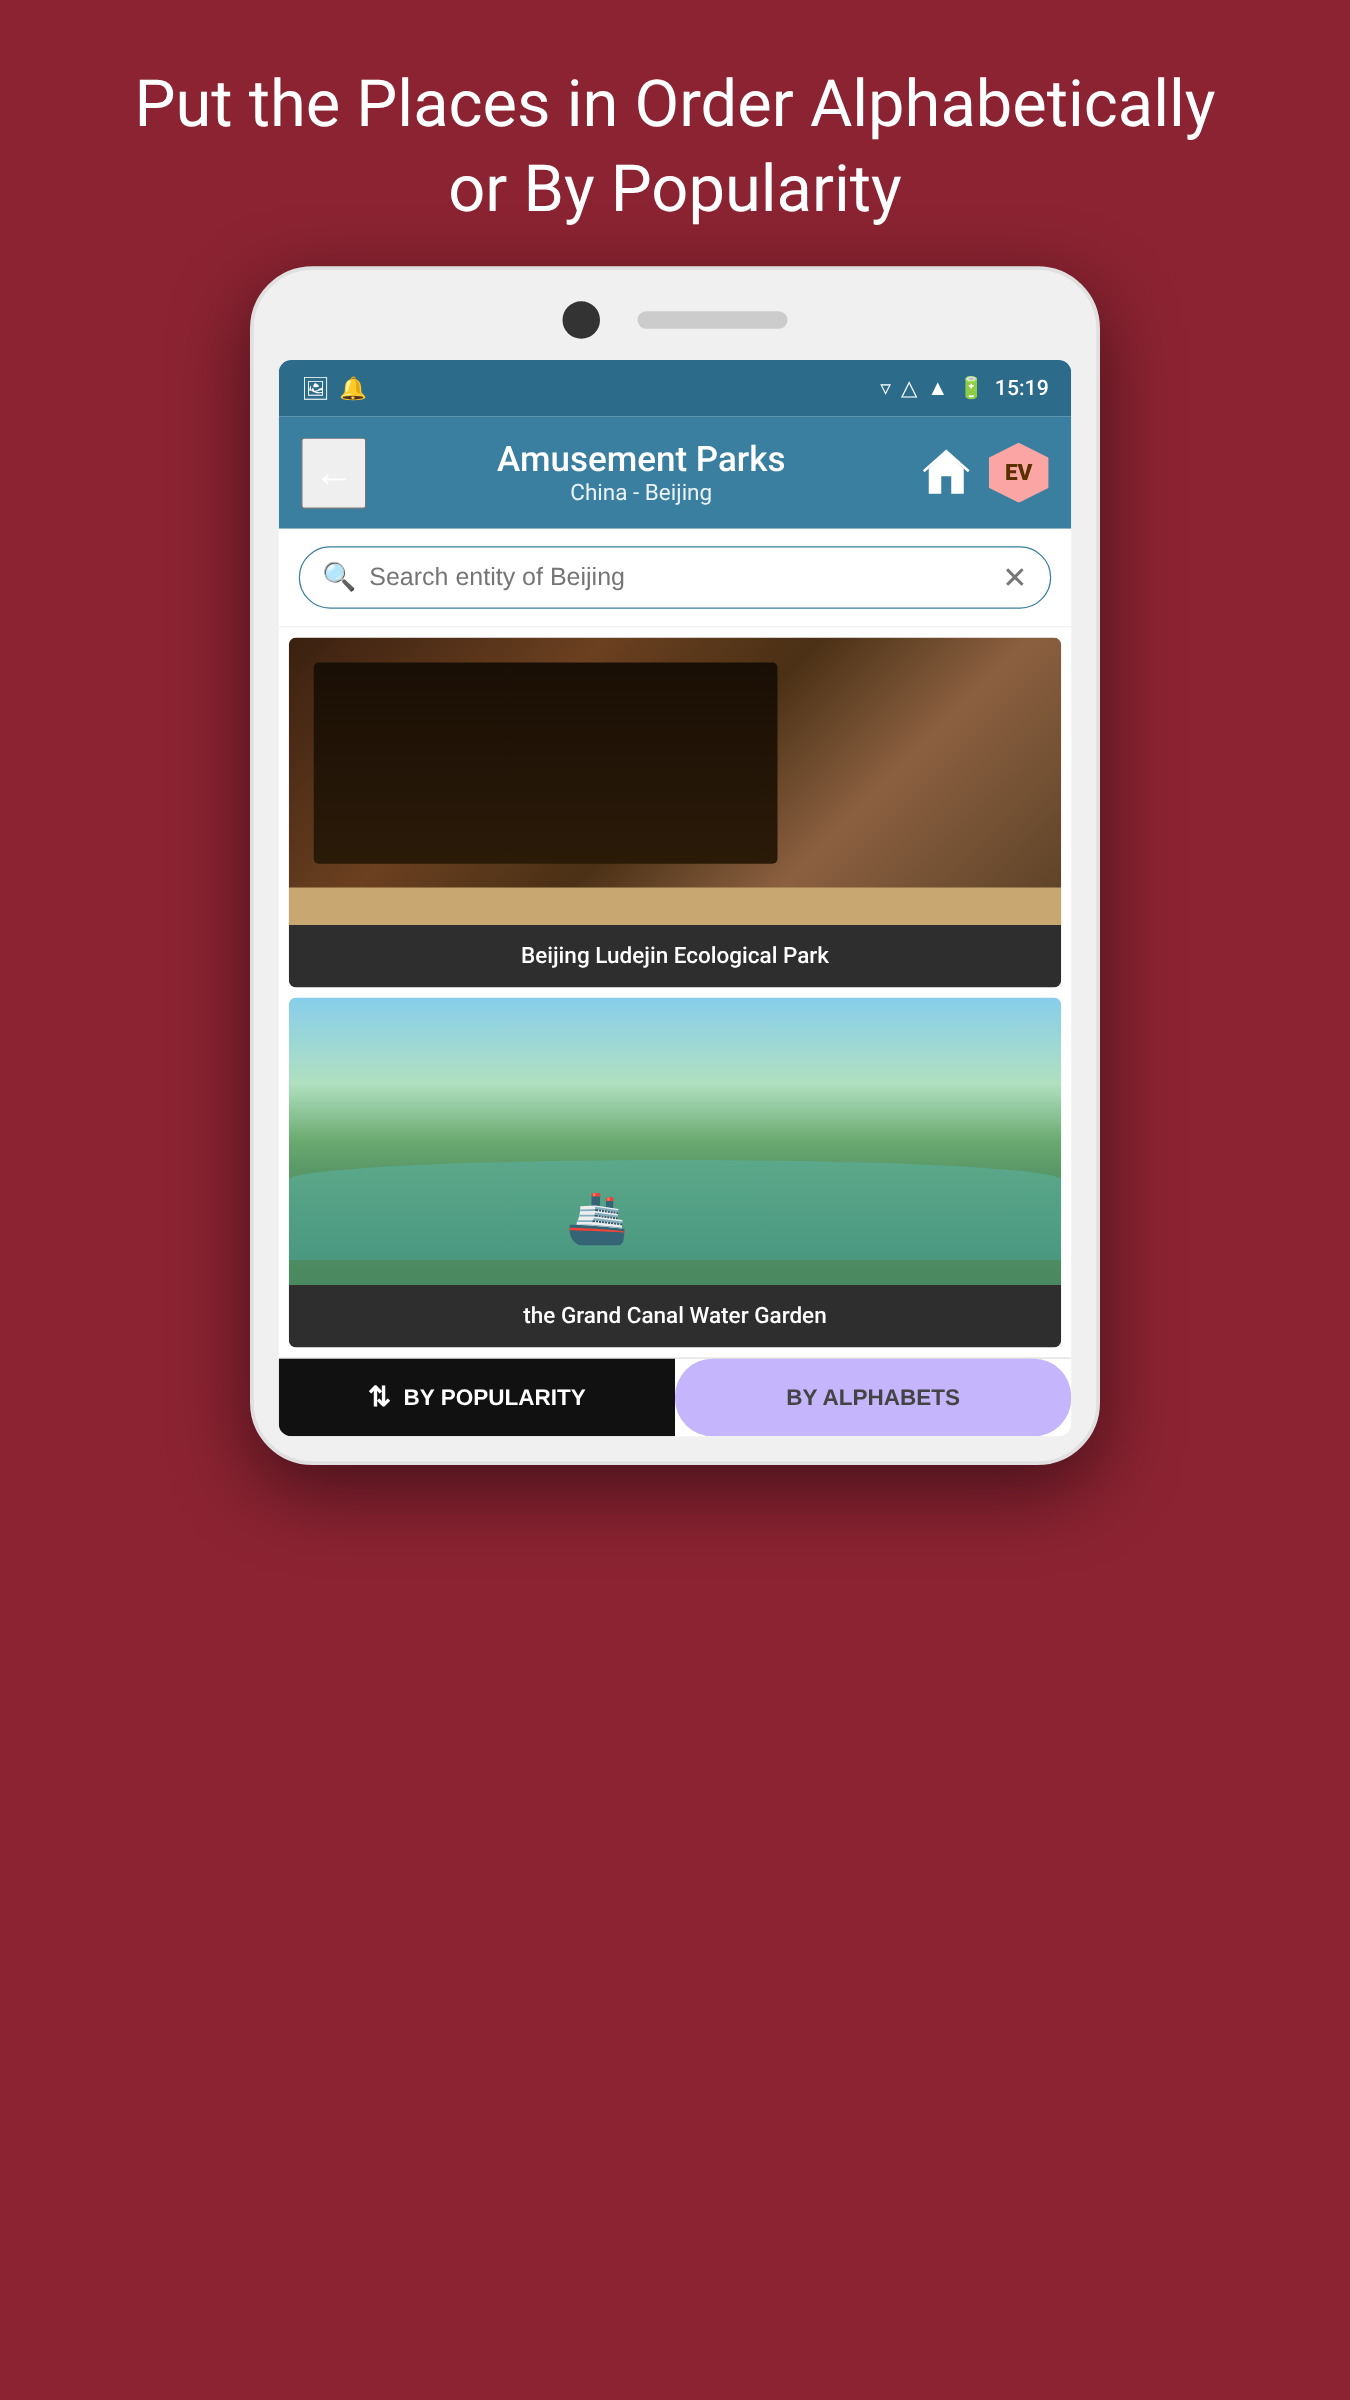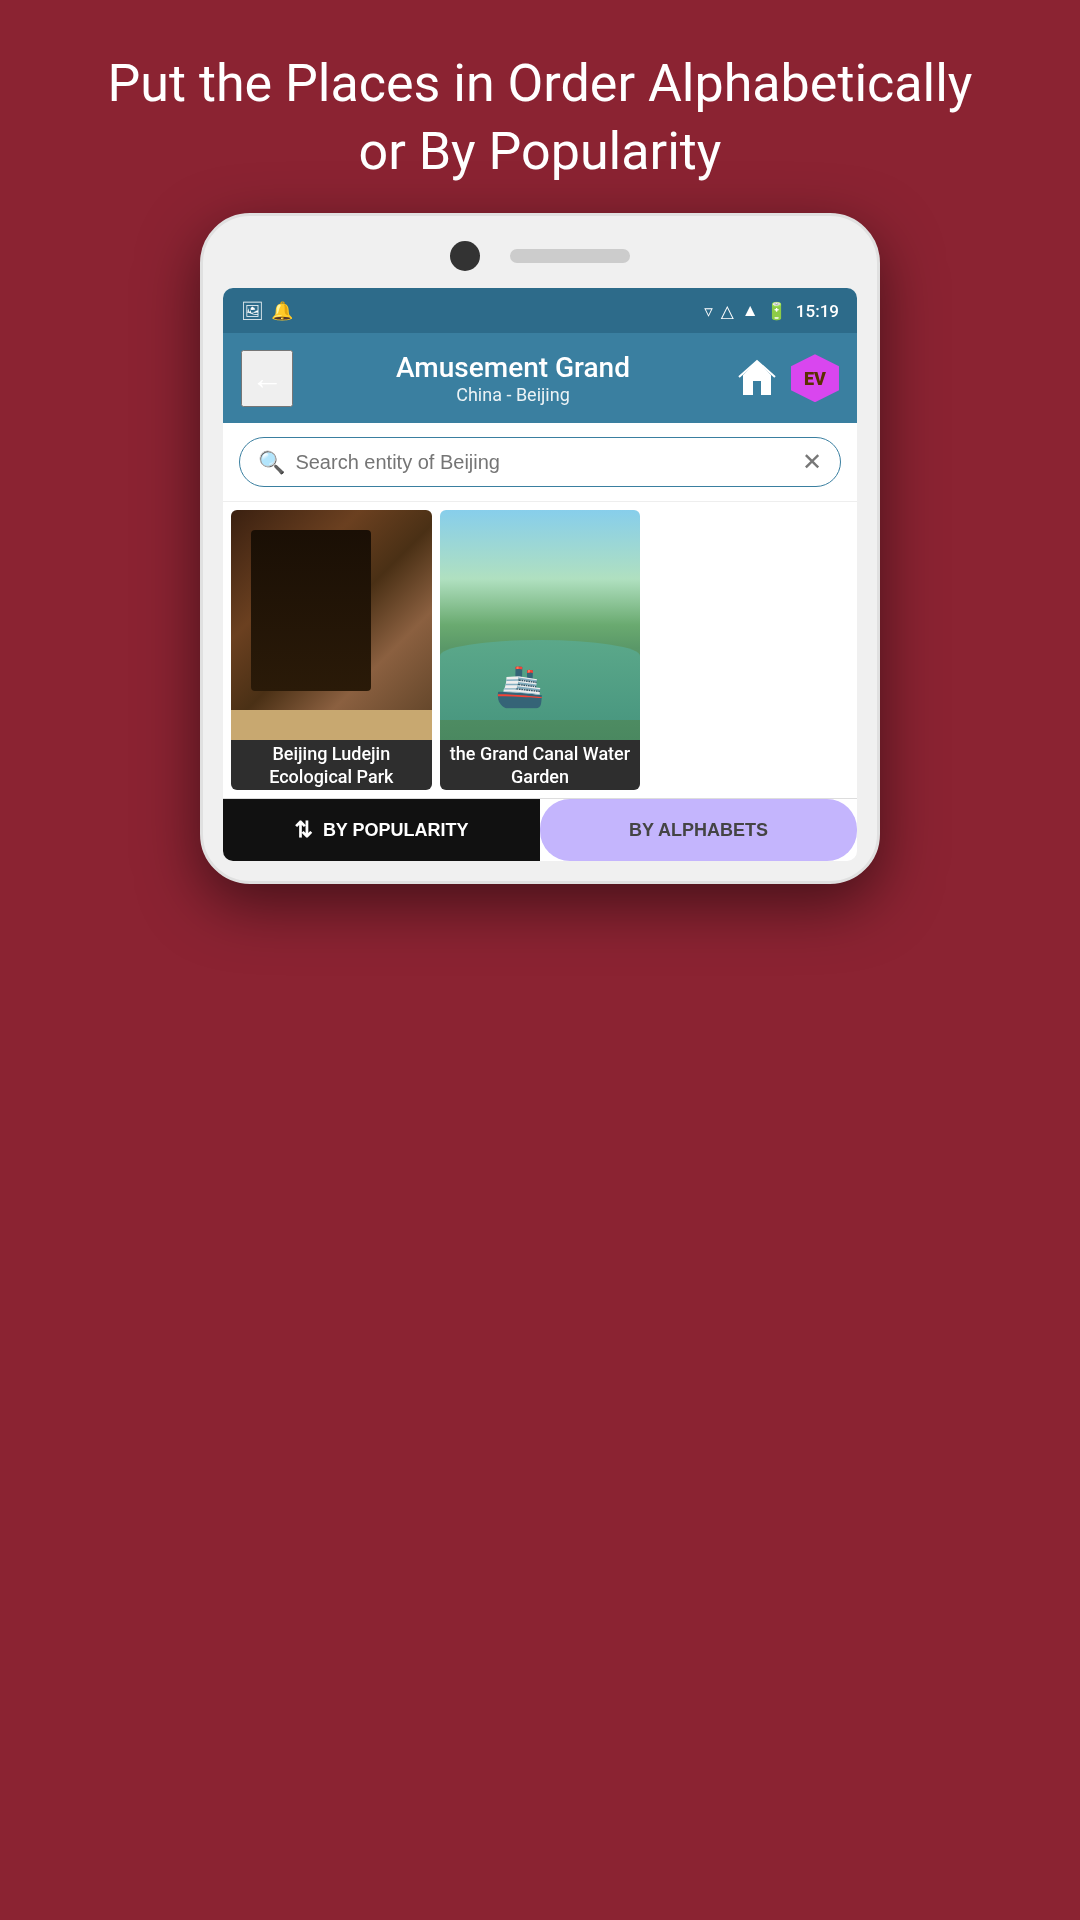--- a/index.html
+++ b/index.html
@@ -137,21 +137,21 @@
     }
 
     .home-icon {
       width: 48px;
       height: 48px;
     }
 
     .ev-badge {
       width: 48px;
       height: 48px;
-      background: #d946ef;
+      background: #fca5a5;
       border-radius: 8px;
       display: flex;
       align-items: center;
       justify-content: center;
       color: #5a3000;
       font-weight: 900;
       font-size: 18px;
       clip-path: polygon(50% 0%, 100% 25%, 100% 75%, 50% 100%, 0% 75%, 0% 25%);
     }
 
@@ -187,21 +187,21 @@
 
     .clear-btn {
       color: #777;
       font-size: 24px;
       cursor: pointer;
     }
 
     
     .places-grid {
       display: grid;
-      grid-template-columns: 1fr 1fr 1fr;
+      grid-template-columns: 1fr;
       gap: 8px;
       padding: 8px;
       background: white;
     }
 
     .place-card {
       border-radius: 6px;
       overflow: hidden;
       position: relative;
       cursor: pointer;
@@ -376,21 +376,21 @@
         <span>△</span>
         <span>▲</span>
         <span>🔋</span>
         <span>15:19</span>
       </div>
     </div>
 
     <div class="app-bar">
       <button class="back-btn">←</button>
       <div class="app-bar-title">
-        <div class="title">Amusement Grand</div>
+        <div class="title">Amusement Parks</div>
         <div class="subtitle">China - Beijing</div>
       </div>
       <div class="app-bar-right">
         <button class="home-btn">
           <svg class="home-icon" viewBox="0 0 48 48" fill="white">
             <path d="M20 42V28h8v14h10V22l-14-14L10 22v20z"></path>
             <path d="M6 24L24 8l18 16" stroke="white" stroke-width="2" fill="none"></path>
           </svg>
         </button>
         <div class="ev-badge">EV</div>

